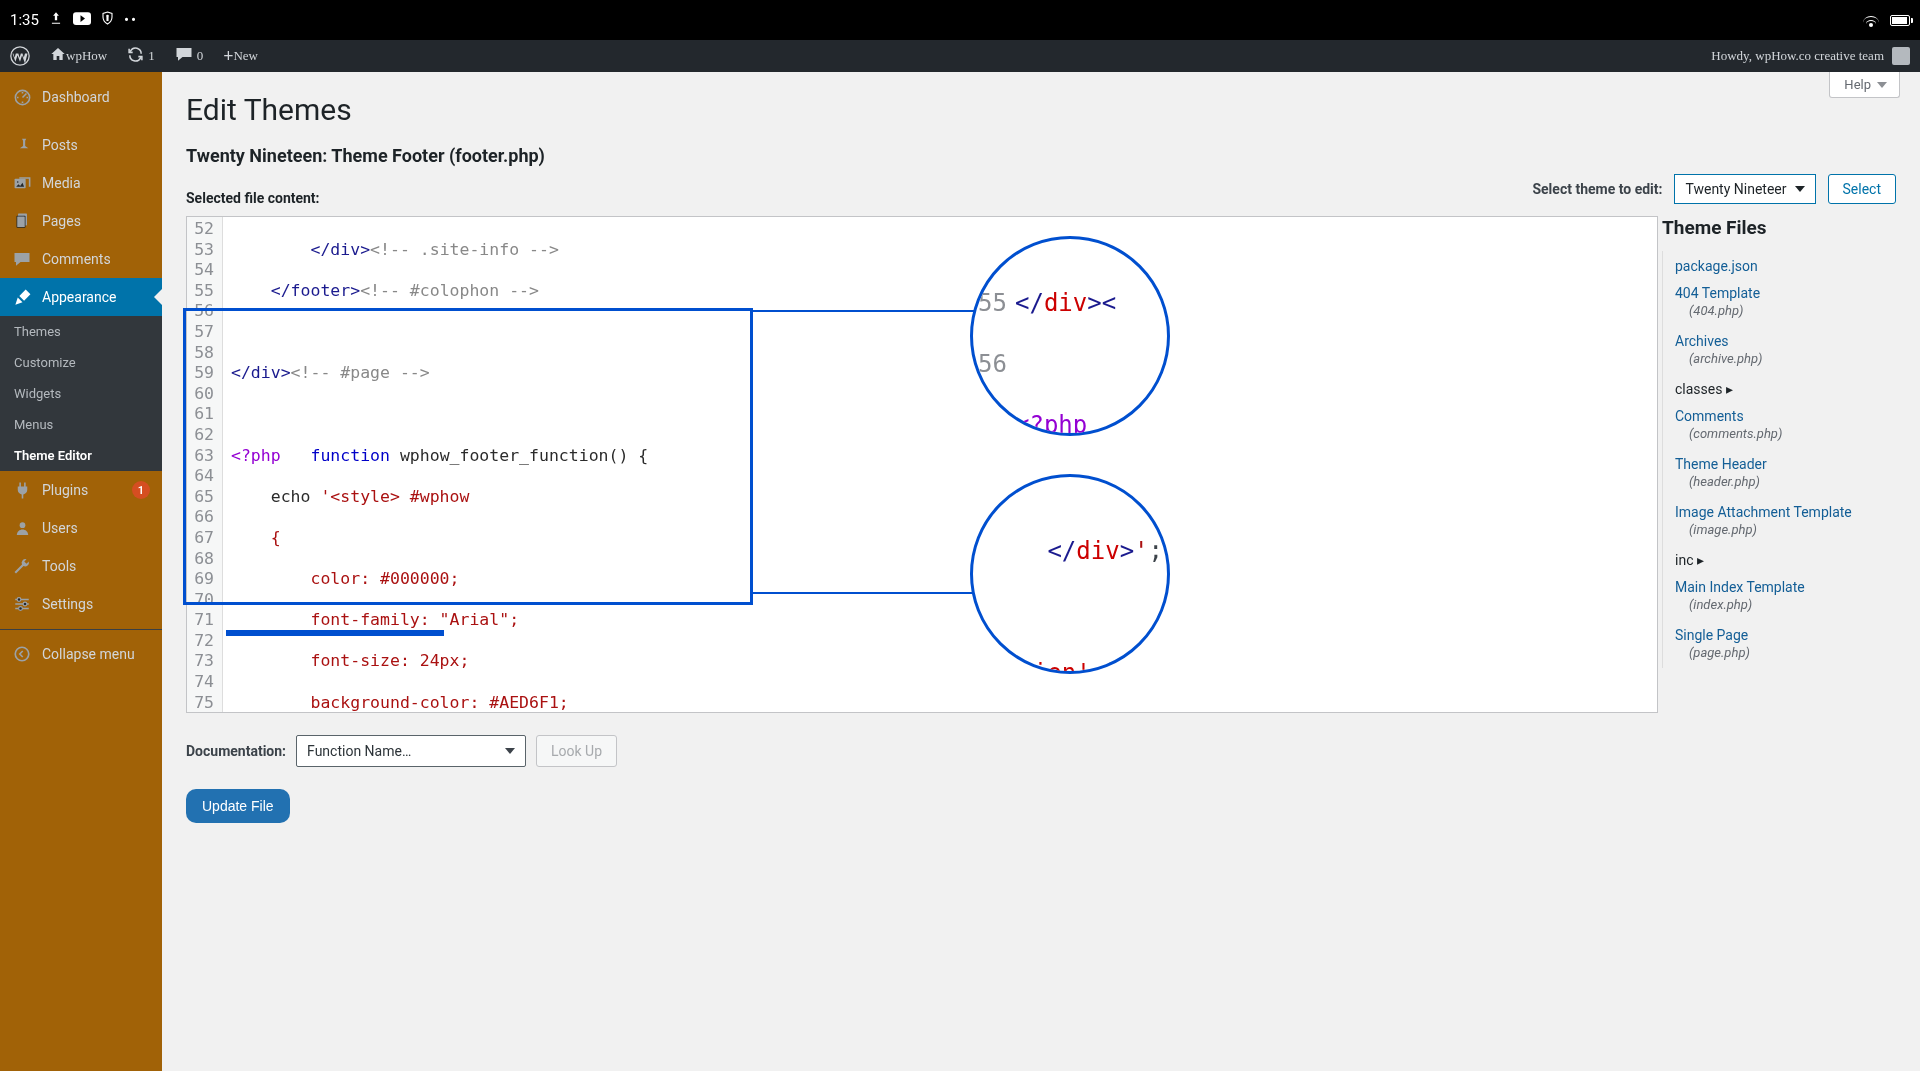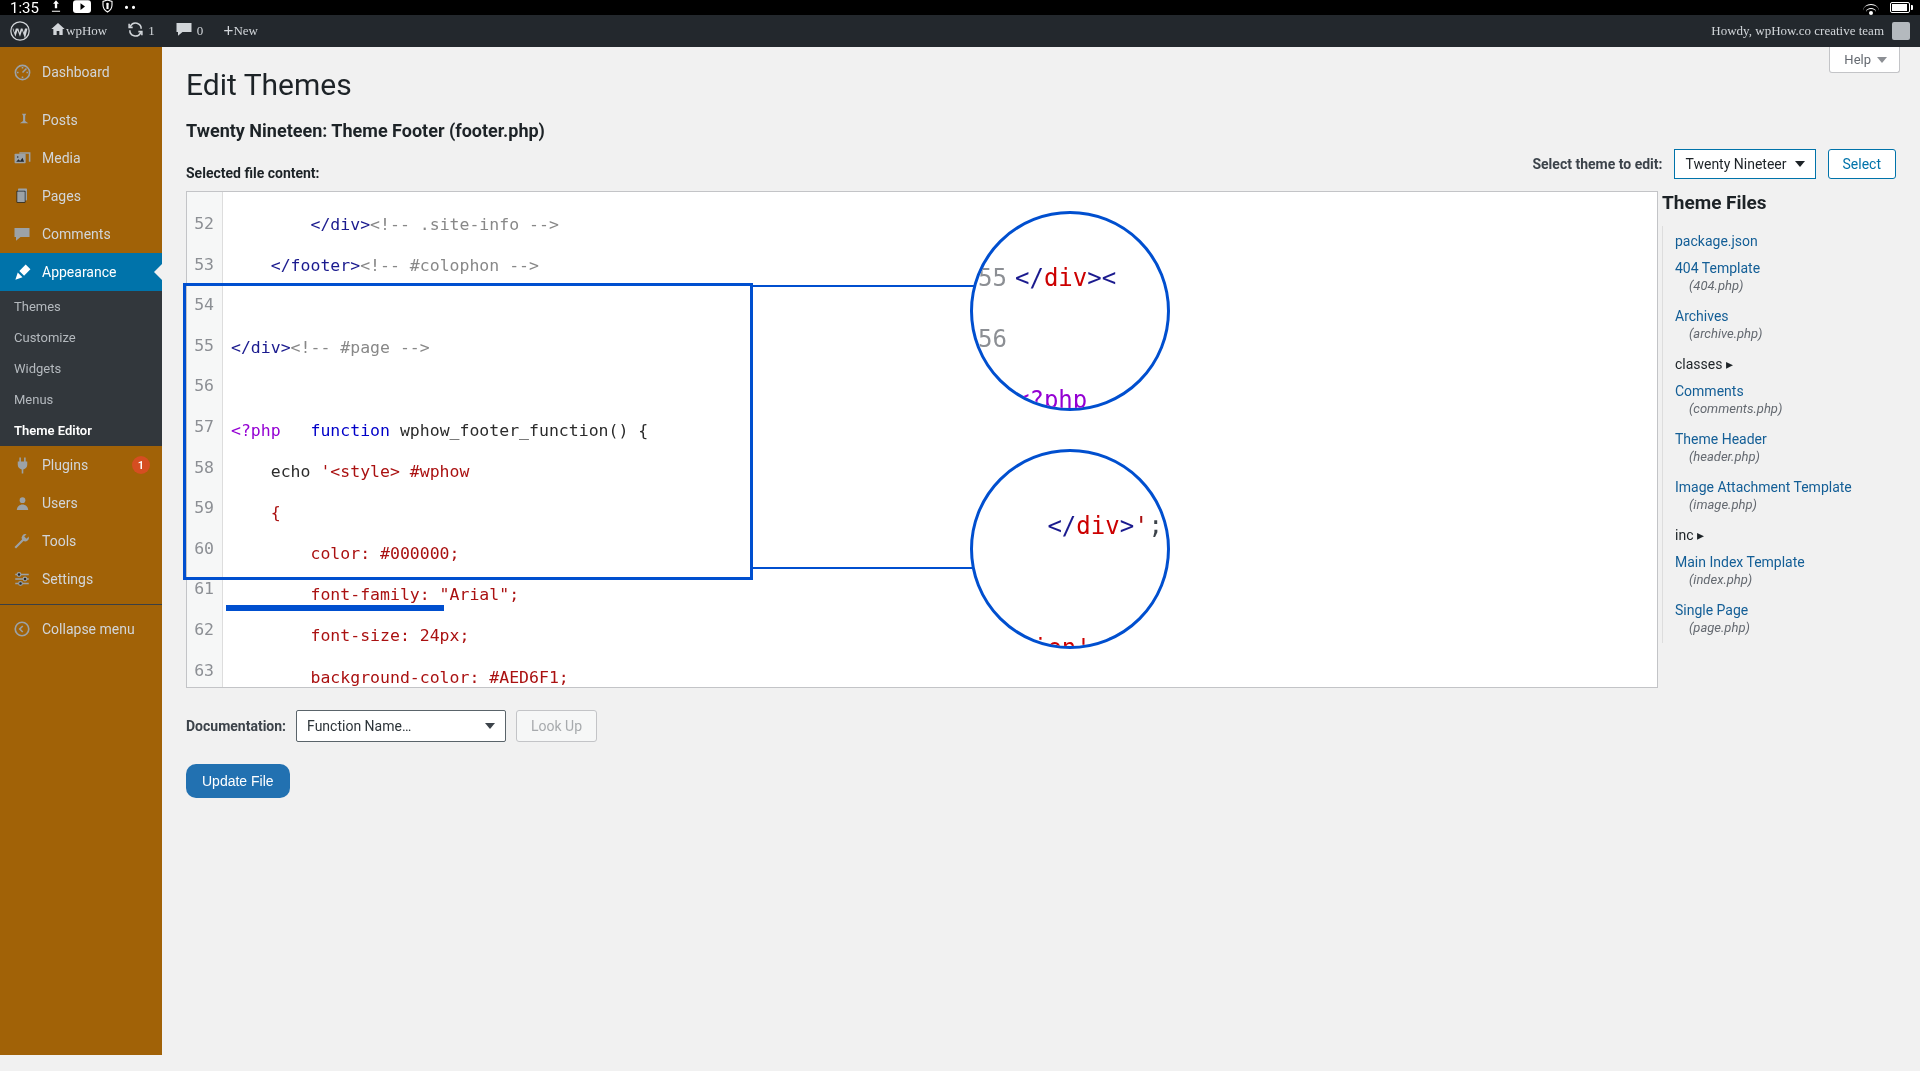--- a/index.html
+++ b/index.html
@@ -1,18 +1,18 @@
 <!DOCTYPE html>
 <html><head>
 <meta charset="utf-8">
 <style>
   * { box-sizing: border-box; margin: 0; padding: 0; }
   body { font-family: -apple-system, BlinkMacSystemFont, "Segoe UI", Roboto, Arial, sans-serif; background:#f1f1f1; color:#3c434a; width:1920px; height:1071px; overflow:hidden; }
   
-  .statusbar { height:15px; background:#000; color:#fff; display:flex; align-items:center; justify-content:space-between; padding:0 10px; font-size:15px; }
+  .statusbar { height:40px; background:#000; color:#fff; display:flex; align-items:center; justify-content:space-between; padding:0 10px; font-size:15px; }
   .statusbar .left, .statusbar .right { display:flex; align-items:center; gap:10px; }
   .battery { width:20px; height:11px; border:1.5px solid #fff; border-radius:2px; position:relative; }
   .battery::after { content:""; position:absolute; right:-4px; top:2px; width:2.5px; height:5px; background:#fff; border-radius:0 1px 1px 0;}
   .battery-lvl { position:absolute; left:1px; top:1px; bottom:1px; width:85%; background:#fff;}
   .wifi-arcs { width:18px; height:14px; position:relative; }
   .wifi-arcs span { position:absolute; border:1.5px solid #fff; border-bottom:none; border-left:none; border-right:none; border-radius:50%; left:50%; transform:translateX(-50%);}
   .wifi-arcs span:nth-child(1){width:4px;height:4px;bottom:0;background:#fff;border:none;border-radius:50%;}
   .wifi-arcs span:nth-child(2){width:10px;height:8px;bottom:-1px;}
   .wifi-arcs span:nth-child(3){width:16px;height:13px;bottom:-2px;}
 
@@ -45,21 +45,21 @@
   .theme-selector-label { font-weight:700;}
   .sel-box { border:1px solid #0073aa; background:#fff; padding:6px 10px; display:flex; align-items:center; gap:8px; cursor:pointer; color:#1d2327;}
   .sel-button { border:1px solid #0073aa; background:#fff; color:#0073aa; padding:6px 14px; border-radius:3px; cursor:pointer; font-size:14px;}
 
   .selected-content-label { font-weight:700; font-size:14px; margin-top:24px; margin-bottom:10px; color:#1d2327;}
 
   .editor-row { display:flex; gap:0; }
   .editor-wrap { flex:1; position:relative;}
   .code-editor { border:1px solid #c3c4c7; background:#fff; display:flex; font-family:Menlo,Consolas,monospace; font-size:16.5px; line-height:20.6px; height:497px; overflow:hidden;}
   .gutter { background:#f6f7f7; color:#8c8f94; text-align:right; padding:2px 8px 2px 6px; border-right:1px solid #ddd; user-select:none; min-width:36px;}
-  .gutter div { height:20.6px;margin-top:20px;}
+  .gutter div { height:20.6px;}
   .code { padding:2px 8px; white-space:pre; color:#2b2b2b;}
   .code div { height:20.6px;}
   .t-tag { color:#1a1a8e;}
   .t-com { color:#888;}
   .t-fn  { color:#0000c8;}
   .t-str { color:#aa1111;}
   .t-kw  { color:#9400d3;}
 
   .highlight-box { position:absolute; border:3px solid #004fcf; pointer-events:none;}
   .underline-sel { position:absolute; height:6px; background:#004fcf;}
@@ -78,21 +78,21 @@
   .tf-item { padding:7px 12px 3px 12px; cursor:pointer; border-bottom:1px solid transparent;}
   .tf-item a { color:#135e96; text-decoration:none; display:block; font-size:14px;}
   .tf-item .fn { color:#646970; font-style:italic; font-size:13px; margin:2px 0 4px 14px;}
   .tf-item.active { background:#fff; border-left:4px solid #0073aa; margin-left:-1px;}
   .tf-item.active a { color:#1d2327; font-weight:700;}
   .tf-item.plain a { color:#1d2327;}
 
   
   .doc-row { display:flex; align-items:center; gap:10px; margin-top:22px; font-size:14px;text-align:center;}
   .doc-label { font-weight:700;}
-  .doc-select { border:1px solid #5a646a; background:#fff; padding:7px 10px; width:210px; display:flex; justify-content:space-between; align-items:center; color:#2c3338; cursor:pointer; border-radius:2px;}
+  .doc-select { border:1px solid #5a646a; background:#fff; padding:7px 10px; width:230px; display:flex; justify-content:space-between; align-items:center; color:#2c3338; cursor:pointer; border-radius:2px;}
   .lookup-btn { border:1px solid #c3c4c7; background:#f6f7f7; color:#a7aaad; padding:7px 14px; border-radius:3px; cursor:not-allowed;}
   .update-btn { margin-top:22px; border:none; background:#2271b1; color:#fff; padding:9px 16px; border-radius:10px; cursor:pointer; font-size:14px;}
 
   .chev-down { width:0;height:0;border-left:5px solid transparent;border-right:5px solid transparent;border-top:6px solid currentColor;display:inline-block;}
 </style>
 </head>
 <body>
 
 <div class="statusbar">
   <div class="left">

